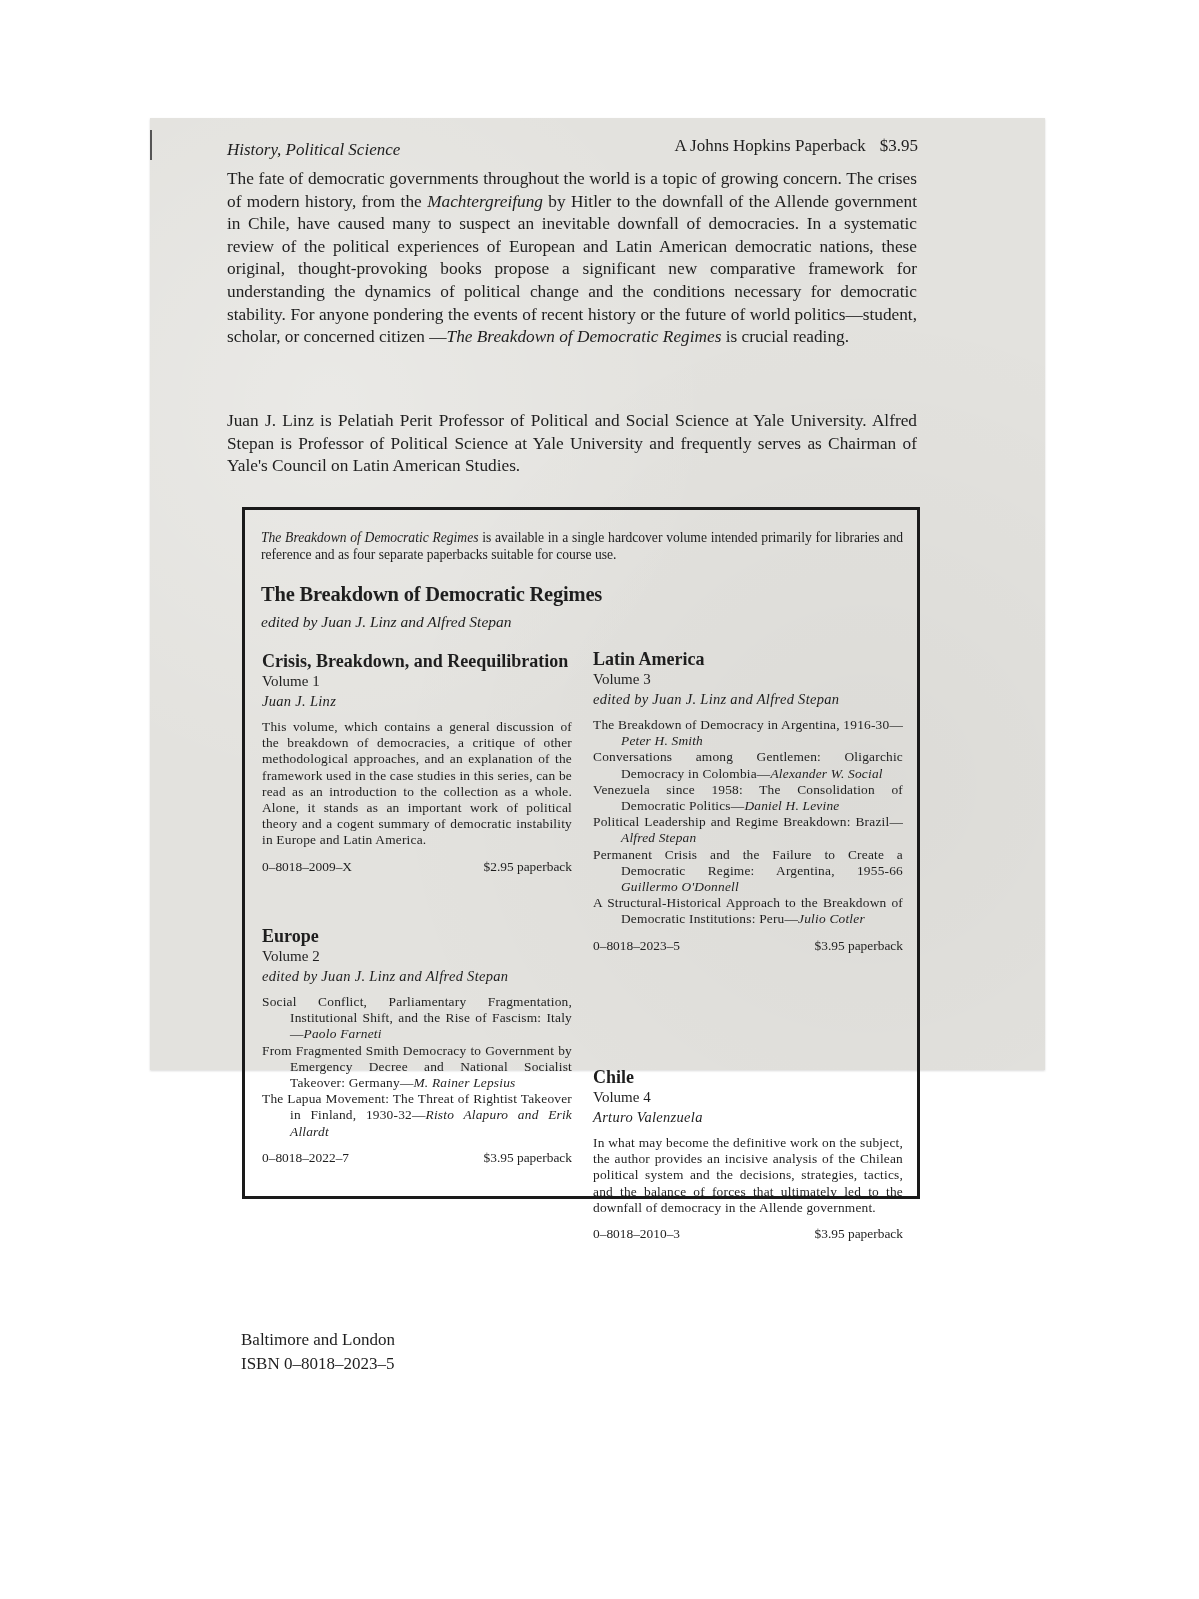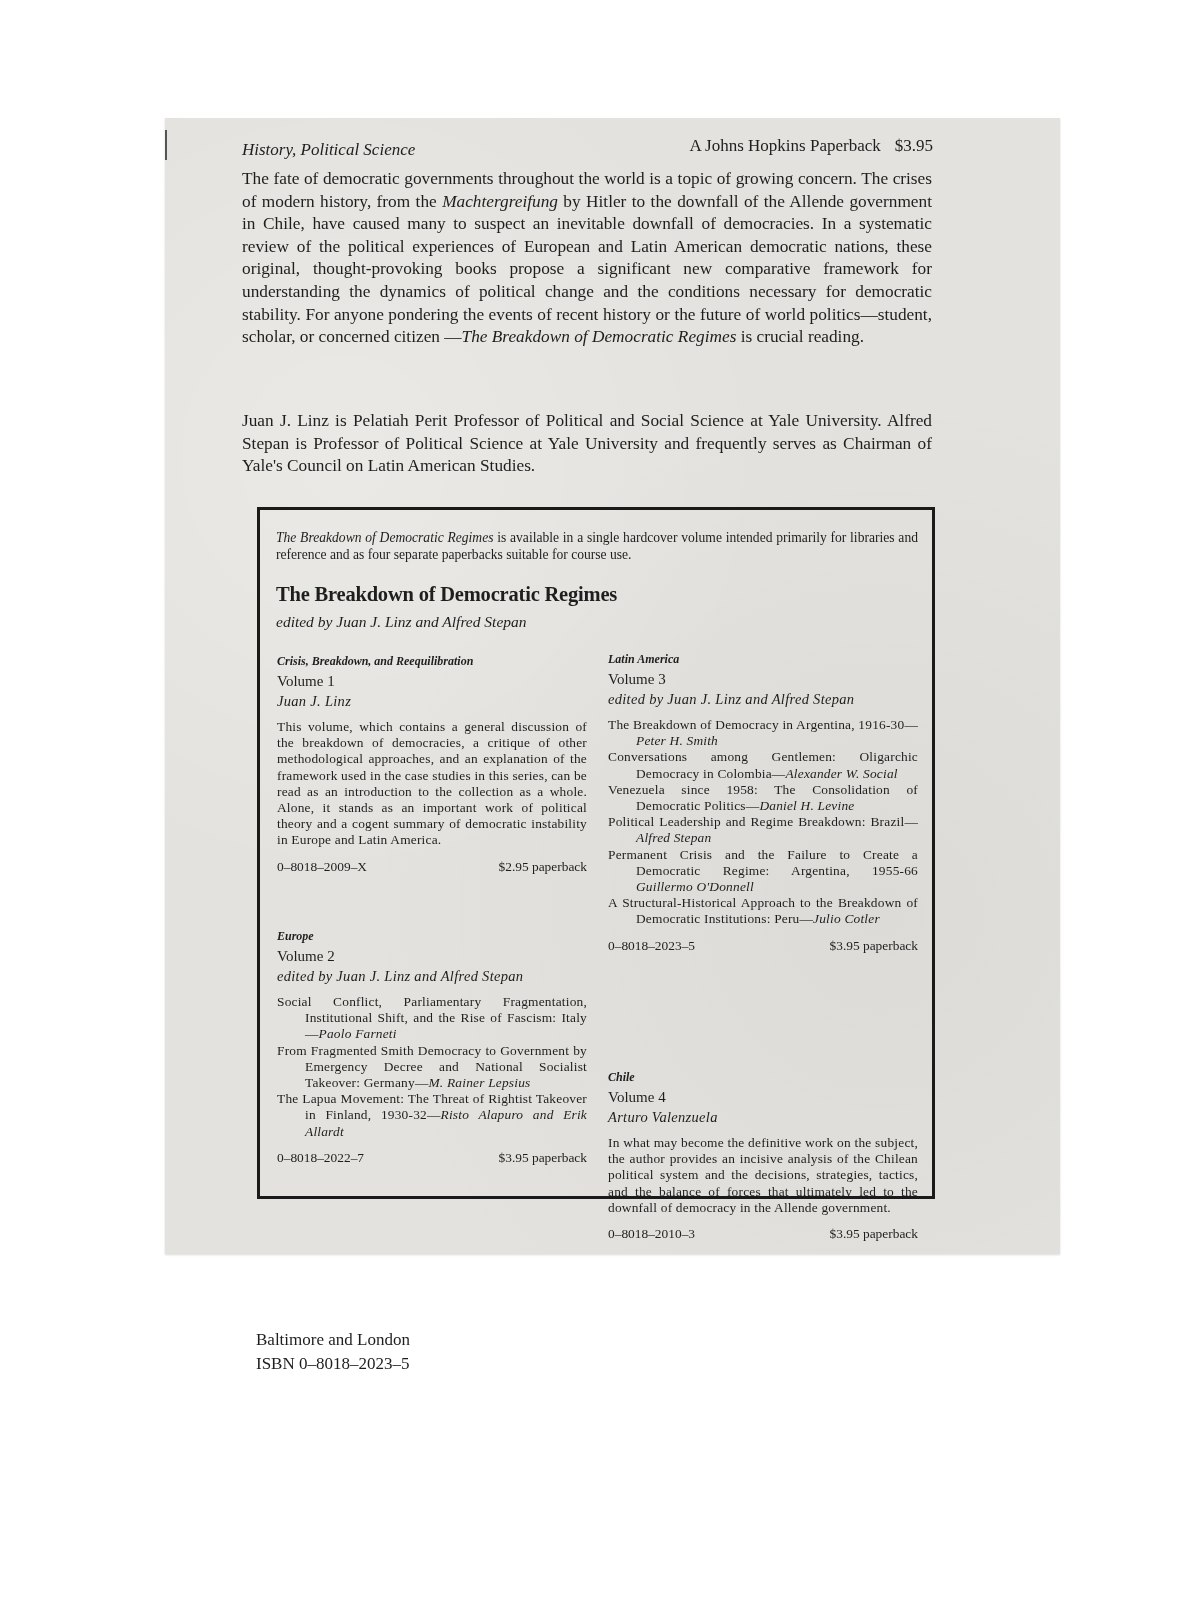--- a/index.html
+++ b/index.html
@@ -1,21 +1,21 @@
 <!DOCTYPE html>
 <html><head>
 <meta charset="utf-8">
 <style>
   html, body { margin:0; padding:0; }
   body {
     width:1199px; height:1599px; background:#ffffff; position:relative; overflow:hidden;
     font-family:"Liberation Serif","DejaVu Serif",serif; color:#1e1e1e;
   }
   .cover {
-    position:absolute; left:165px; top:118px; width:895px; height:1136px;
+    position:absolute; left:150px; top:118px; width:895px; height:952px;
     background:#e3e2de;
     background-image:
       radial-gradient(circle at 20% 30%, rgba(255,255,255,0.25), rgba(255,255,255,0) 40%),
       radial-gradient(circle at 80% 70%, rgba(0,0,0,0.03), rgba(0,0,0,0) 50%);
     box-shadow: 0 1px 2px rgba(0,0,0,0.15);
   }
   .cover-edge {
     position:absolute; left:0; top:12px; width:2px; height:30px; background:#555;
   }
   .header {
@@ -42,21 +42,21 @@
     position:absolute; left:16px; top:20px; width:642px;
     font-size:13.6px; line-height:16.5px; text-align:justify;
   }
   .box-title {
     position:absolute; left:16px; top:73px; font-size:20.5px; font-weight:bold; letter-spacing:-0.2px;
   }
   .box-editors {
     position:absolute; left:16px; top:103px; font-size:15.5px; font-style:italic;
   }
   .vol { position:absolute; width:310px; }
-  .vol .vtitle { font-size:12px; font-weight:bold; line-height:19px;font-style:italic; }
+  .vol .vtitle { font-size:18px; font-weight:bold; line-height:19px; }
   .vol .vnum { font-size:15px; line-height:20px; }
   .vol .vauth { font-size:14.5px; font-style:italic; line-height:20px; letter-spacing:0.3px; }
   .vol .vdesc { font-size:13.4px; line-height:16.2px; text-align:justify; margin-top:8px; letter-spacing:0.2px; }
   .vol ul { list-style:none; margin:8px 0 0 0; padding:0; }
   .vol li { font-size:13.4px; line-height:16.2px; text-align:justify; padding-left:28px; text-indent:-28px; letter-spacing:0.2px; }
   .vol li .auth { font-style:italic; }
   .vol .vfoot { display:flex; justify-content:space-between; font-size:13.4px; margin-top:10px; }
   .footer { position:absolute; left:91px; top:1210px; font-size:17px; line-height:24px; }
   .footer .press { letter-spacing:0.4px; }
 </style>

